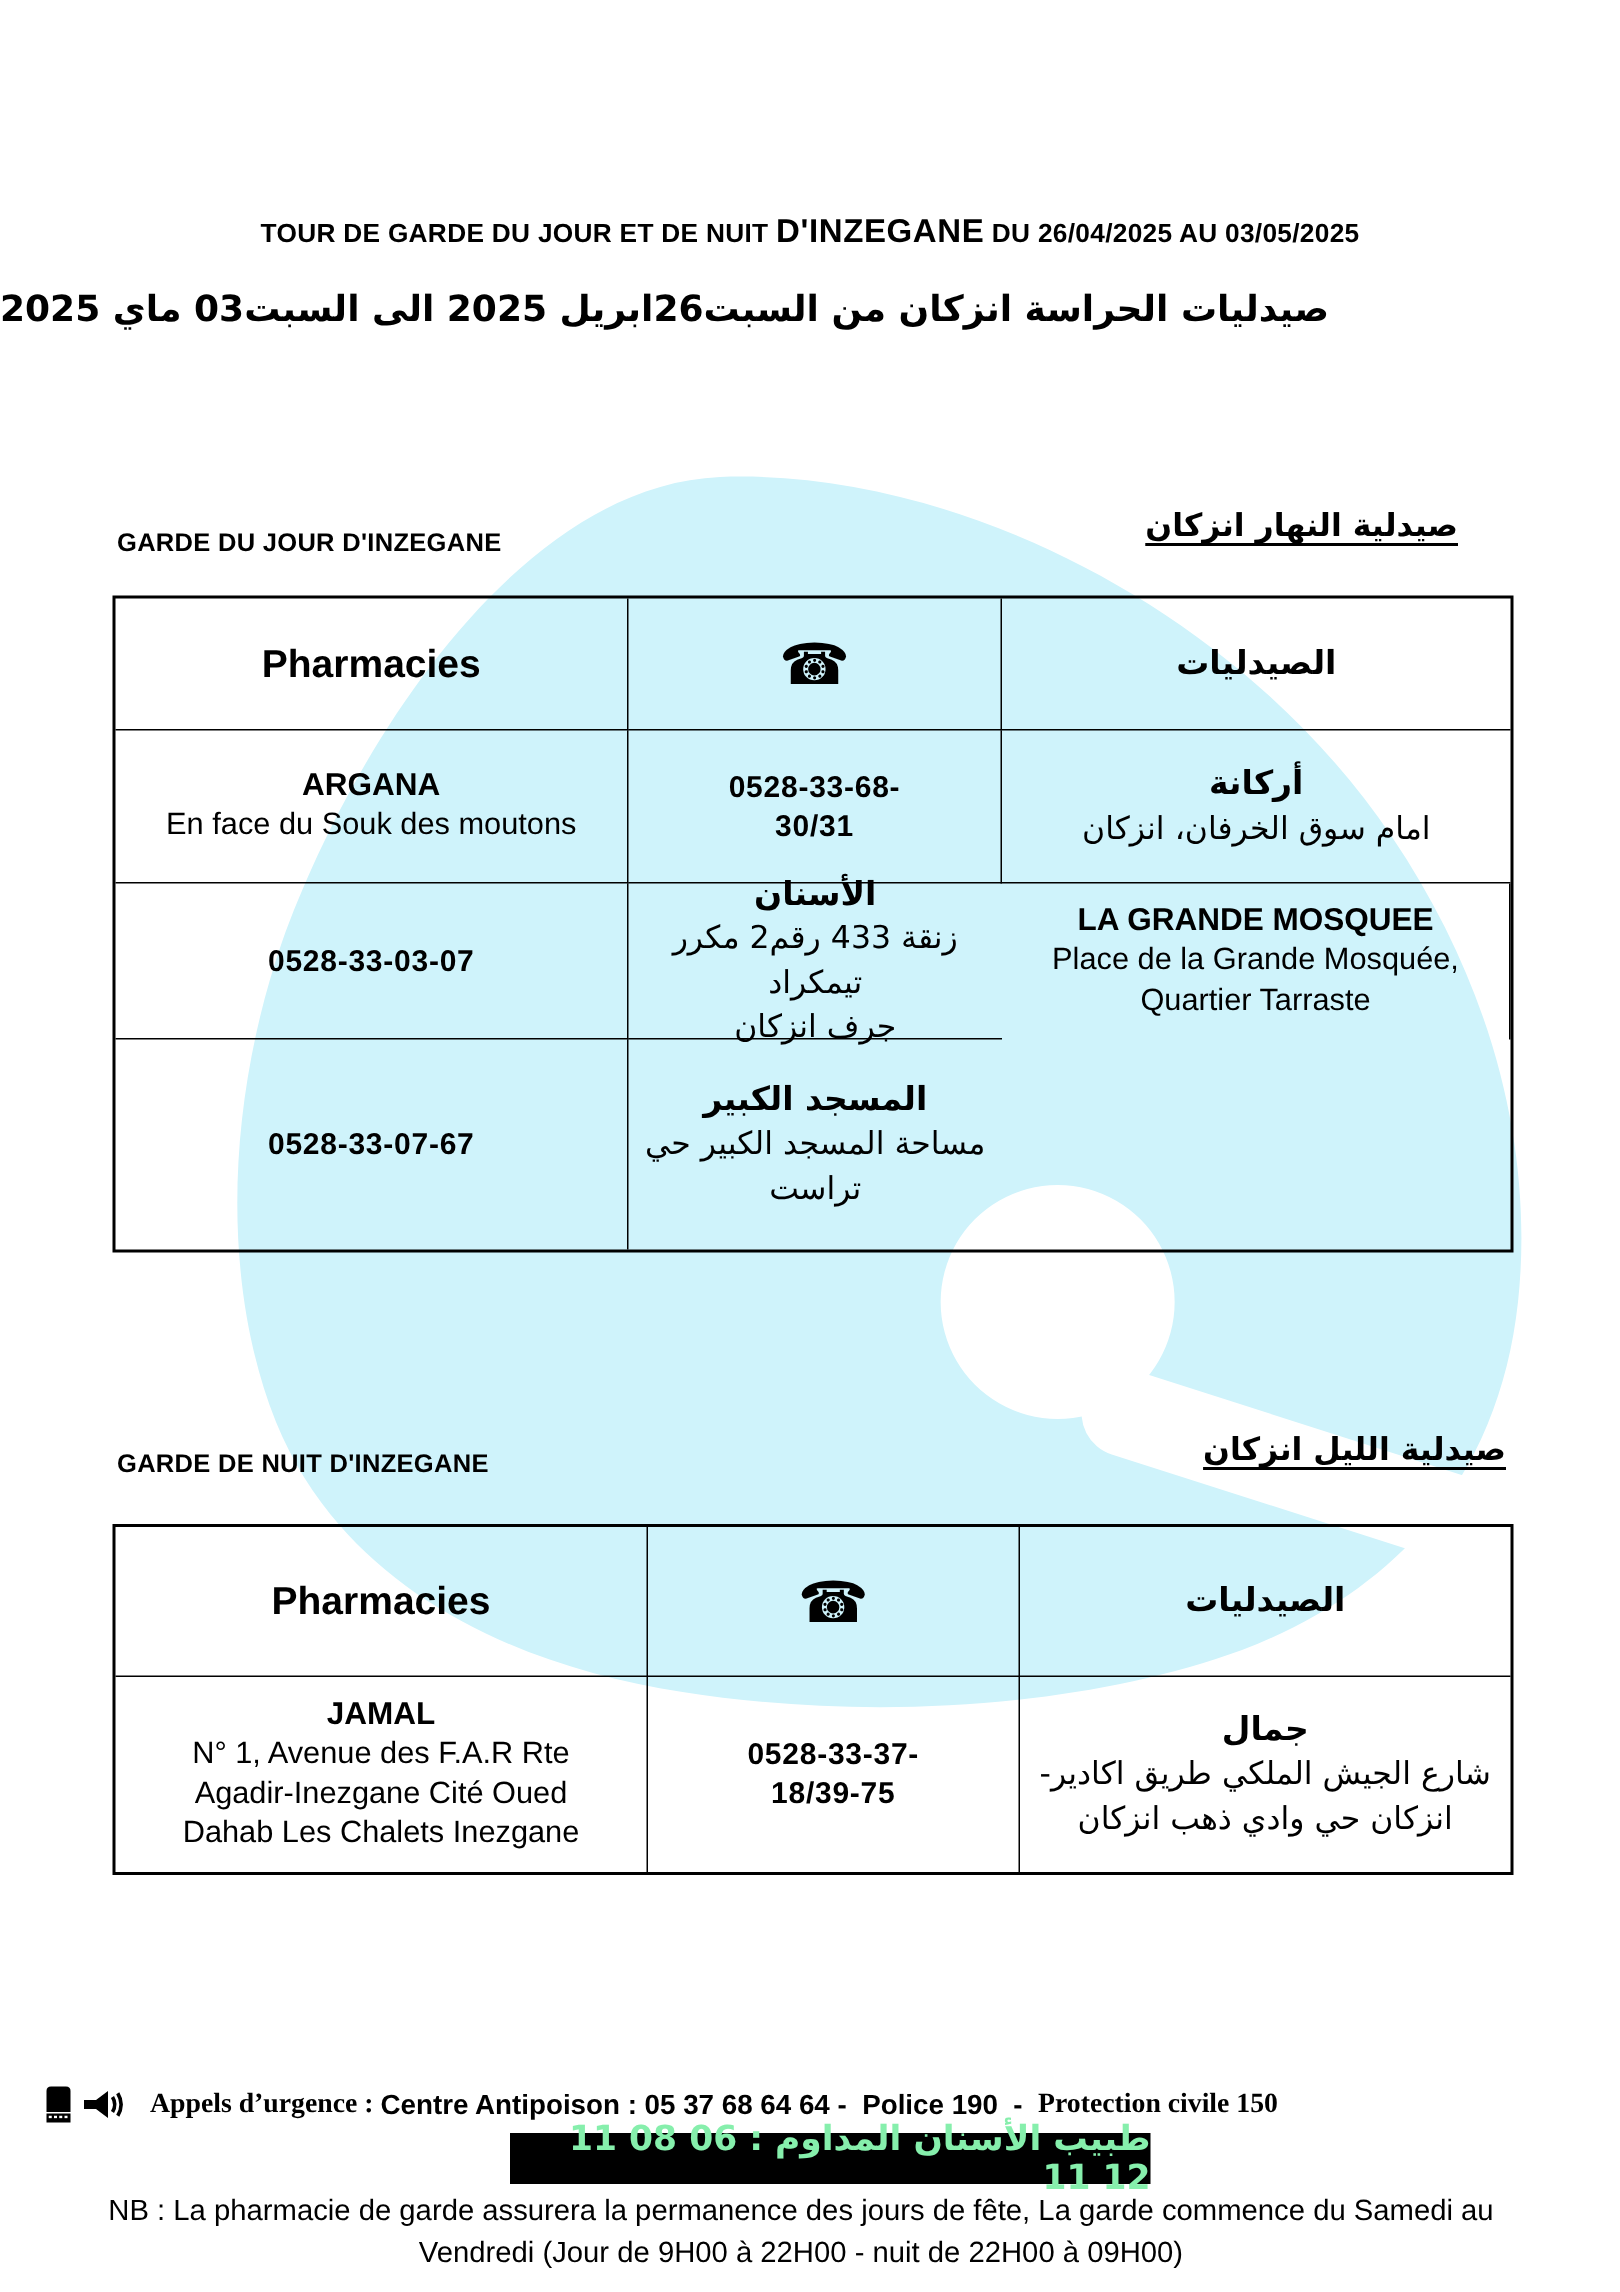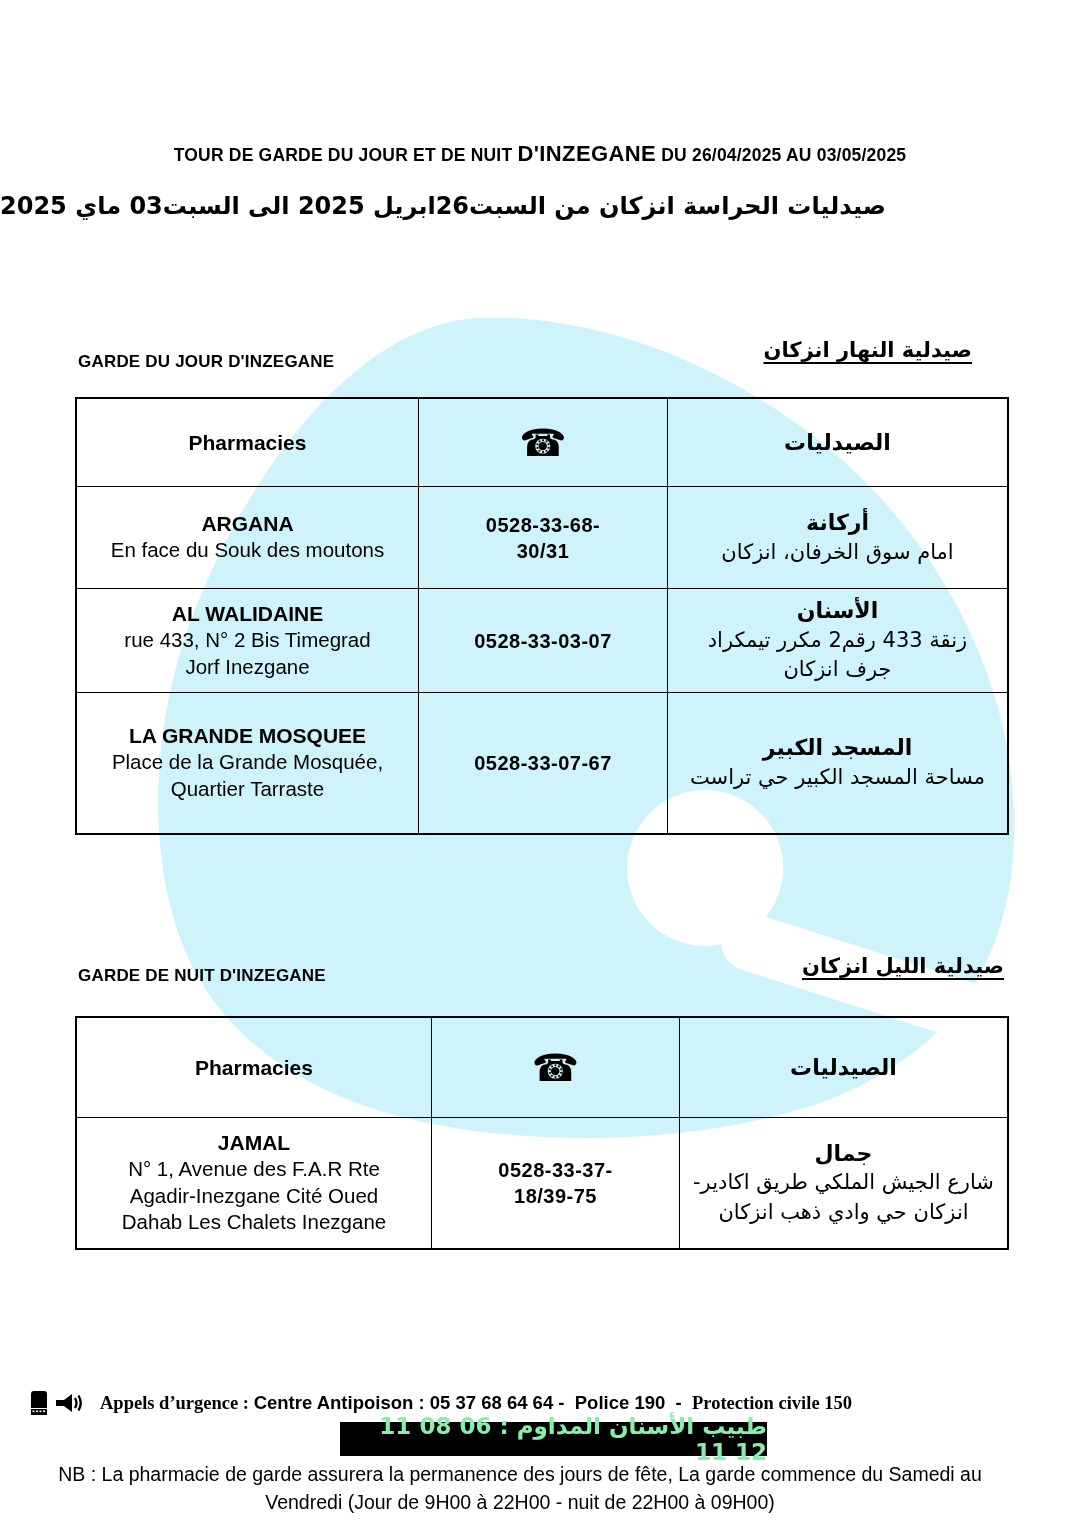--- a/index.html
+++ b/index.html
@@ -23,36 +23,36 @@
   .sec2-ar{left:580px;top:954px;width:424px;text-align:right;}
 
   
   .tbl{position:absolute;display:grid;border:2px solid #000;background:transparent;}
   .tbl1{left:75px;top:397px;width:930px;grid-template-columns:342px 249px 339px;grid-template-rows:88px 102px 104px 140px;}
   .tbl2{left:75px;top:1016px;width:930px;grid-template-columns:355px 248px 327px;grid-template-rows:100px 130px;}
   .cell{border-right:1.6px solid #000;border-bottom:1.6px solid #000;display:flex;flex-direction:column;
         align-items:center;justify-content:center;text-align:center;padding:4px 8px;box-sizing:border-box;}
   .cell.last-col{border-right:none;}
   .cell.last-row{border-bottom:none;}
-  .hdr-fr{font-weight:bold;font-size:21px;}
+  .hdr-fr{font-weight:bold;font-size:26px;}
   .hdr-ar{font-weight:bold;font-size:22px;}
   .phone-glyph{font-family:"DejaVu Sans",sans-serif;font-size:38px;line-height:1;}
   .ph-name{font-weight:bold;font-size:21px;line-height:1.25;}
   .ph-addr{font-size:20.5px;line-height:1.3;white-space:pre-line;}
   .ph-tel{font-weight:bold;font-size:20px;line-height:1.3;white-space:pre-line;letter-spacing:.5px;}
   .ar-name{font-weight:bold;font-size:22px;line-height:1.35;}
   .ar-addr{font-size:21px;line-height:1.4;white-space:pre-line;}
 
   
   .emty{left:28px;top:1390px;width:1020px;display:flex;align-items:center;font-size:18.5px;font-weight:bold;white-space:pre;}
   .emty .serif{font-family:"Liberation Serif",serif;}
   .icons{display:flex;align-items:center;gap:4px;margin-right:16px;}
   .bar{left:340px;top:1422px;width:427px;height:34px;background:#000;color:#86efac;display:flex;
        align-items:center;justify-content:center;font-weight:bold;font-size:23px;}
-  .nb{left:0;top:1460px;width:1040px;text-align:center;font-size:19.5px;line-height:28px;white-space:pre-line;}
+  .nb{left:14px;top:1460px;width:1040px;text-align:center;font-size:19.5px;line-height:28px;white-space:pre-line;}
 </style>
 </head>
 <body>
 
 <div class="page">
 
   <svg class="wm" width="1080" height="1528" viewBox="0 0 1080 1528">
     <path fill-rule="evenodd" fill="#cff3fb" d="
       M 480 318
       C 635 312 825 405 928 558
@@ -92,25 +92,20 @@
     </div>
     <div class="cell">
       <div class="ph-tel">0528-33-68-
 30/31</div>
     </div>
     <div class="cell last-col">
       <div class="ar-name ar" dir="rtl">أركانة</div>
       <div class="ar-addr ar" dir="rtl">امام سوق الخرفان، انزكان</div>
     </div>
 
-    <div class="cell">
-      <div class="ph-name">AL WALIDAINE</div>
-      <div class="ph-addr">rue 433, N° 2 Bis Timegrad
-Jorf Inezgane</div>
-    </div>
     <div class="cell">
       <div class="ph-tel">0528-33-03-07</div>
     </div>
     <div class="cell last-col">
       <div class="ar-name ar" dir="rtl">الأسنان</div>
       <div class="ar-addr ar" dir="rtl">زنقة 433 رقم2 مكرر تيمكراد
 جرف انزكان</div>
     </div>
 
     <div class="cell last-row">

